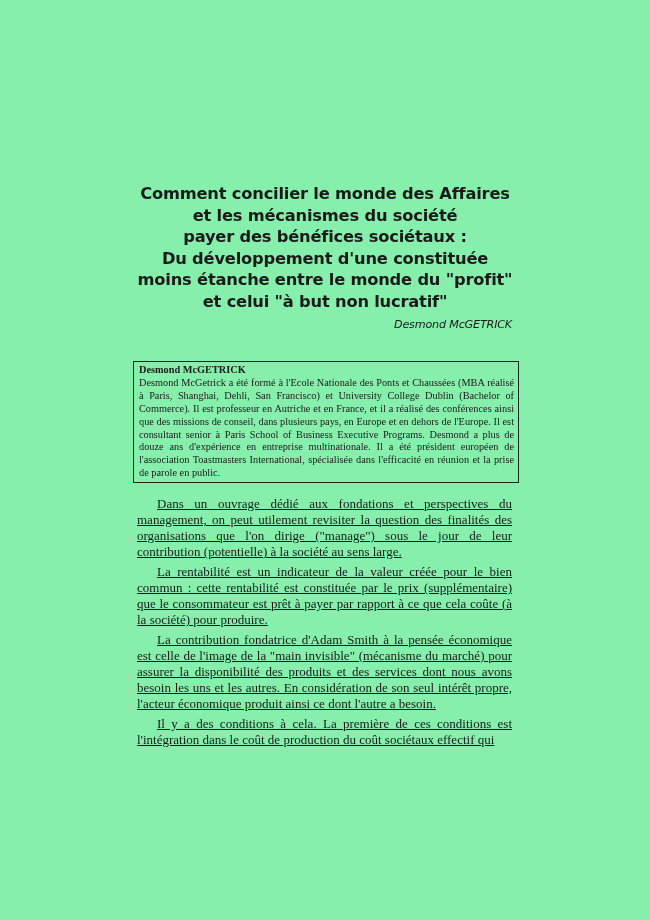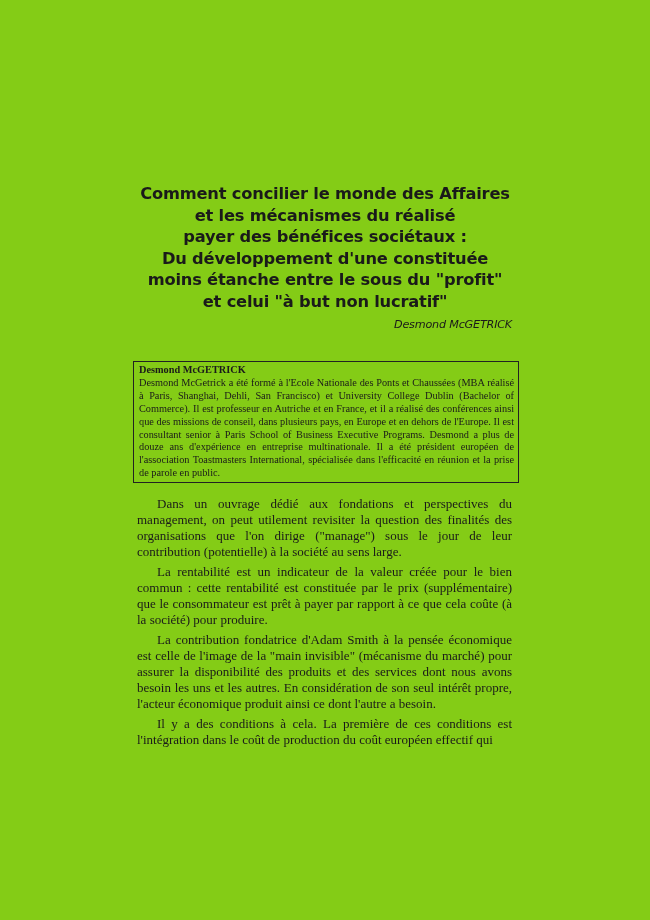--- a/index.html
+++ b/index.html
@@ -12,21 +12,21 @@
       height: 920px;
       position: relative;
       overflow: hidden;
       color: #111111;
     }
     .page {
       position: absolute;
       left: 0; top: 0;
       width: 650px;
       height: 920px;
-      background: #84cc16;
+      background: #86efac;
     }
     .title-block {
       position: absolute;
       left: 137px;
       top: 183px;
       width: 376px;
       text-align: center;
       font-family: "DejaVu Sans", sans-serif;
       font-weight: bold;
       font-size: 16.3px;
@@ -78,43 +78,44 @@
       width: 375px;
       font-family: "Liberation Serif", serif;
       font-size: 13px;
       line-height: 16px;
       color: #1a1a1a;
       text-align: justify;
     }
     .para {
       margin: 0 0 4px 0;
       text-indent: 20px;
+      text-decoration: underline;
     }
   </style>
 </head>
 <body>
 
 <div class="page">
 
   <div class="title-block">
     <span class="title-line">Comment concilier le monde des Affaires</span>
-    <span class="title-line">et les mécanismes du réalisé</span>
+    <span class="title-line">et les mécanismes du société</span>
     <span class="title-line">payer des bénéfices sociétaux :</span>
     <span class="title-line">Du développement d'une constituée</span>
-    <span class="title-line">moins étanche entre le sous du "profit"</span>
+    <span class="title-line">moins étanche entre le monde du "profit"</span>
     <span class="title-line">et celui "à but non lucratif"</span>
   </div>
 
   <div class="author-line">Desmond McGETRICK</div>
 
   <div class="bio-box">
     <span class="bio-name">Desmond McGETRICK</span>
     <span class="bio-text">Desmond McGetrick a été formé à l'Ecole Nationale des Ponts et Chaussées (MBA réalisé à Paris, Shanghai, Dehli, San Francisco) et University College Dublin (Bachelor of Commerce). Il est professeur en Autriche et en France, et il a réalisé des conférences ainsi que des missions de conseil, dans plusieurs pays, en Europe et en dehors de l'Europe. Il est consultant senior à Paris School of Business Executive Programs. Desmond a plus de douze ans d'expérience en entreprise multinationale. Il a été président européen de l'association Toastmasters International, spécialisée dans l'efficacité en réunion et la prise de parole en public.</span>
   </div>
 
   <div class="body-text">
     <p class="para">Dans un ouvrage dédié aux fondations et perspectives du management, on peut utilement revisiter la question des finalités des organisations que l'on dirige ("manage") sous le jour de leur contribution (potentielle) à la société au sens large.</p>
     <p class="para">La rentabilité est un indicateur de la valeur créée pour le bien commun : cette rentabilité est constituée par le prix (supplémentaire) que le consommateur est prêt à payer par rapport à ce que cela coûte (à la société) pour produire.</p>
     <p class="para">La contribution fondatrice d'Adam Smith à la pensée économique est celle de l'image de la "main invisible" (mécanisme du marché) pour assurer la disponibilité des produits et des services dont nous avons besoin les uns et les autres. En considération de son seul intérêt propre, l'acteur économique produit ainsi ce dont l'autre a besoin.</p>
-    <p class="para">Il y a des conditions à cela. La première de ces conditions est l'intégration dans le coût de production du coût européen effectif qui</p>
+    <p class="para">Il y a des conditions à cela. La première de ces conditions est l'intégration dans le coût de production du coût sociétaux effectif qui</p>
   </div>
 
 </div>
 
 </body></html>

